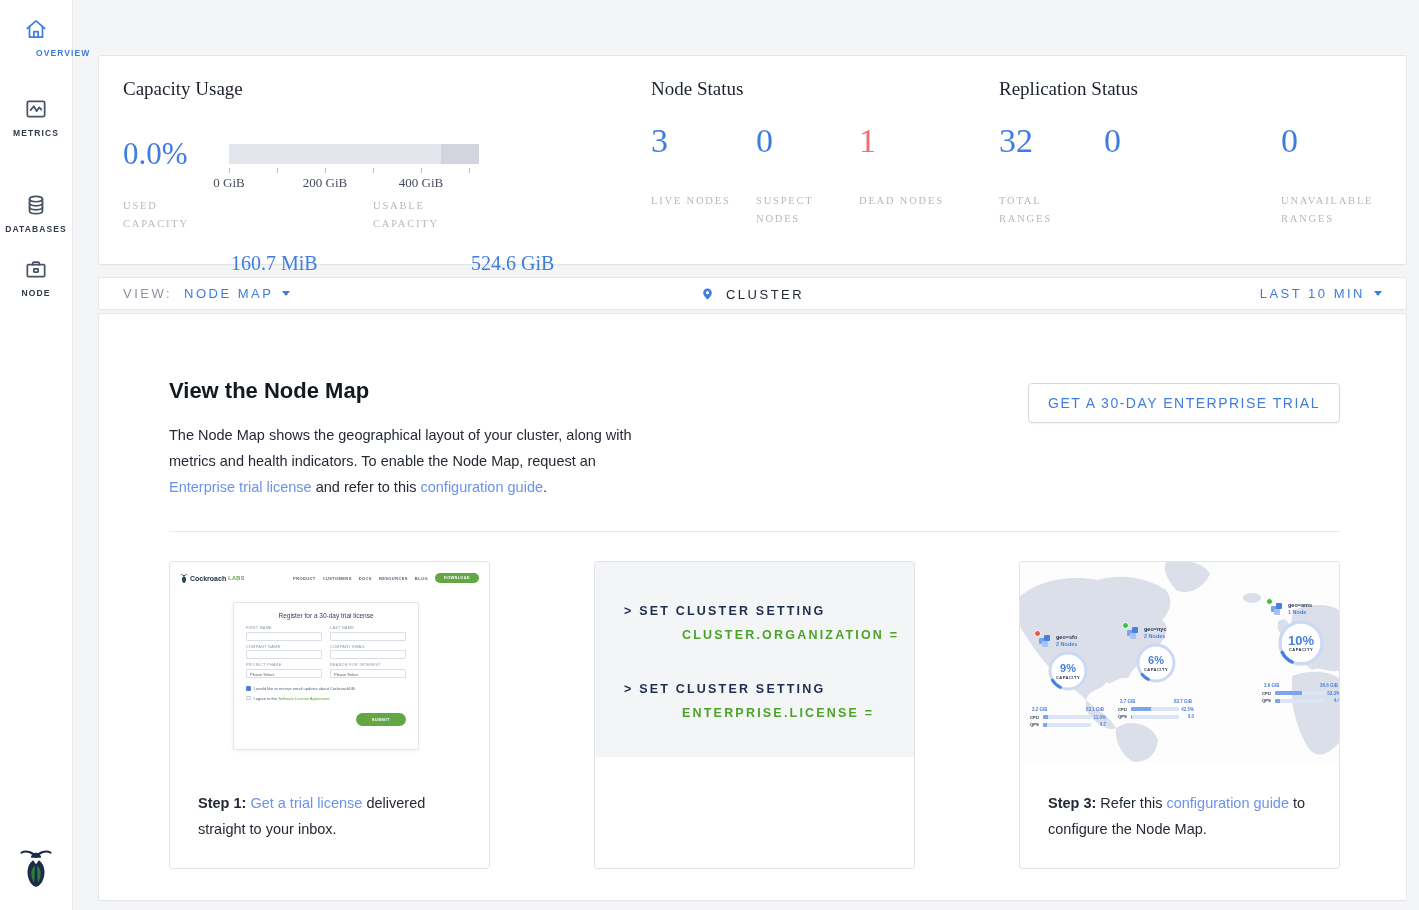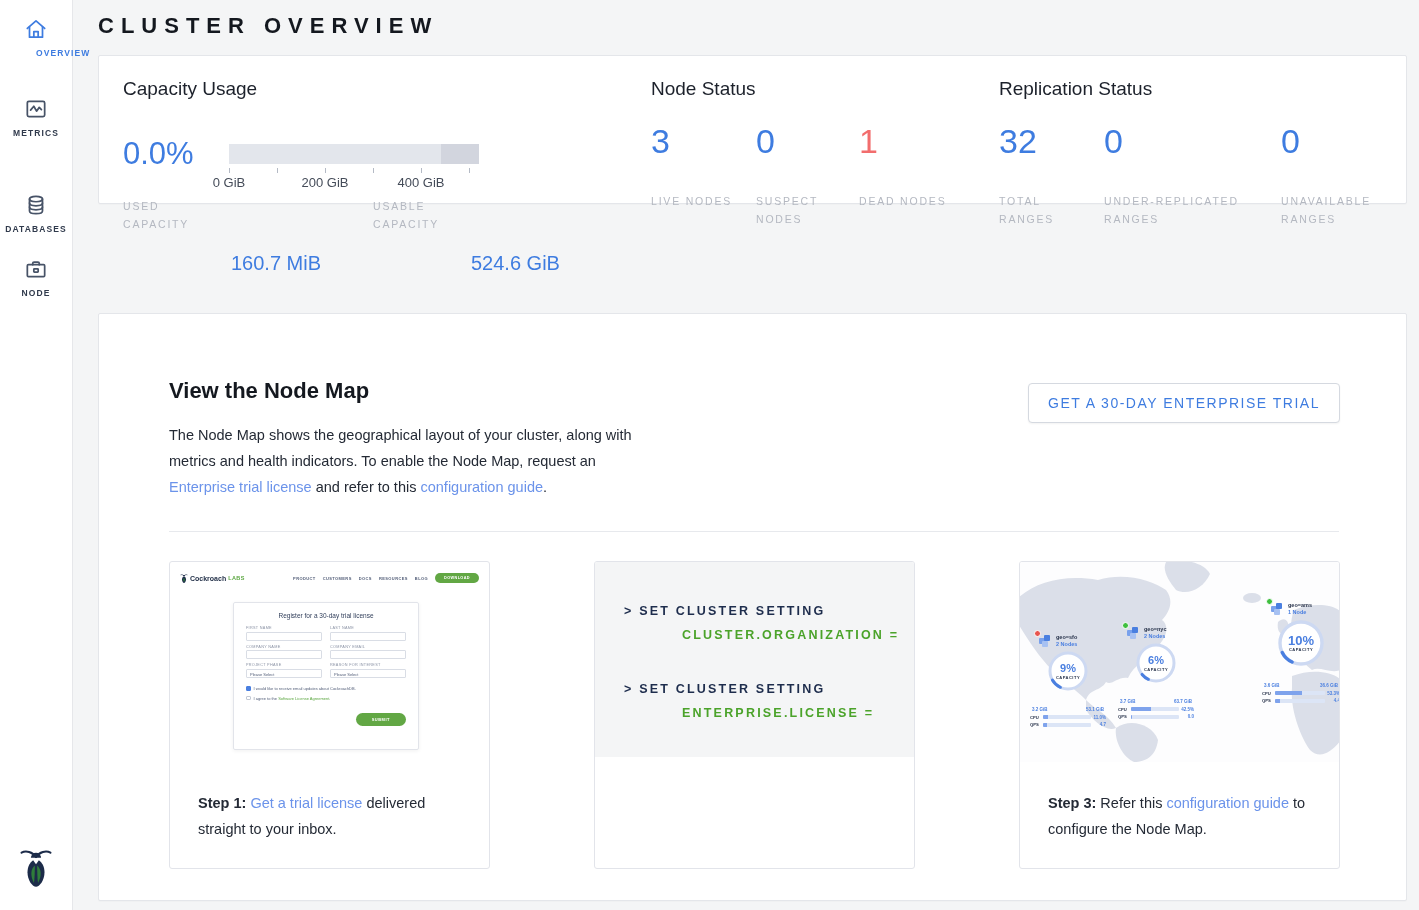--- a/index.html
+++ b/index.html
@@ -14,21 +14,21 @@
   .nav-item.active { color:#3e7ce0; }
   .nav-item.active .lbl { color:#3e7ce0;padding-left:36px; }
   .side-logo { position:absolute; bottom:16px; left:0; width:100%; text-align:center; }
 
   
   .card { position:absolute; background:#fff; border:1px solid #e4e6ea; border-radius:2px; box-shadow:0 1px 1px rgba(0,0,0,.02); }
 
   .page-title { position:absolute; left:98px; top:13px; font-size:22px; font-weight:600; letter-spacing:7px; color:#14181f; }
 
   
-  .stats-card { left:98px; top:55px; width:1309px; height:149px; }
+  .stats-card { left:98px; top:55px; width:1309px; height:210px;font-family:Liberation Serif, serif; }
   .section-title { position:absolute; font-size:19px; font-weight:500; color:#1c212b; }
   .percent { position:absolute; font-size:31px; color:#3e7ce0; }
   .cap-bar { position:absolute; left:130px; top:88px; width:250px; height:20px; background:#e3e6ec; }
   .cap-bar .endseg { position:absolute; right:0; top:0; width:38px; height:20px; background:#d2d5de; }
   .tick { position:absolute; width:1px; height:5px; background:#b4bac5; top:112px; }
   .tick-label { position:absolute; top:119px; font-size:13px; color:#454c59; transform:translateX(-50%); white-space:nowrap; }
   .stat-label { position:absolute; font-size:10.5px; letter-spacing:1.8px; color:#b4b8c1; line-height:18px; }
   .cap-value { position:absolute; font-size:20px; color:#3e7ce0;margin-top:46px; }
   .stat-value { position:absolute; font-size:34px; color:#3e7ce0; }
   .stat-value.red { color:#f26d6d; }
@@ -147,21 +147,20 @@
         <path d="M20 11 C24 5 32 3 37 6" stroke="#1c2b49" stroke-width="2.4" fill="none" stroke-linecap="round"></path>
         <path d="M14 12 a6 6 0 0 1 12 0 z" fill="#1c2b49"></path>
         <path d="M20 13 C13 16 10 22 10 29 C10 39 16 46 20 46 C24 46 30 39 30 29 C30 22 27 16 20 13 z" fill="#1c2b49"></path>
         <path d="M15.2 12.8 L20 19.5 L24.8 12.8 z" fill="#ffffff"></path>
         <path d="M18.6 21 C13.8 25 13 33 17.6 41.5 C18.5 36 18.6 27 18.6 21 z" fill="#2f7d3a"></path>
         <path d="M21.4 21 C26.2 25 27 33 22.4 41.5 C21.5 36 21.4 27 21.4 21 z" fill="#2f7d3a"></path>
       </svg>
     </div>
   </aside>
 
-  <div class="page-title">CLUSTER OVERVIEW</div>
 
   <section class="card stats-card">
 
     <div class="section-title" style="left:24px;top:22px">Capacity Usage</div>
     <div class="percent" style="left:24px;top:80px">0.0%</div>
     <div class="cap-bar">
         <span class="endseg"></span>
       </div>
     <span class="tick" style="left:130px"></span>
     <span class="tick" style="left:178px"></span>
@@ -183,24 +182,41 @@
     <div class="stat-value red" style="left:760px;top:66px">1</div>
     <div class="stat-label" style="left:552px;top:136px;width:90px">LIVE NODES</div>
     <div class="stat-label" style="left:657px;top:136px;width:90px">SUSPECT NODES</div>
     <div class="stat-label" style="left:760px;top:136px;width:90px">DEAD NODES</div>
 
     <div class="section-title" style="left:900px;top:22px">Replication Status</div>
     <div class="stat-value" style="left:900px;top:66px">32</div>
     <div class="stat-value" style="left:1005px;top:66px">0</div>
     <div class="stat-value" style="left:1182px;top:66px">0</div>
     <div class="stat-label" style="left:900px;top:136px;width:90px">TOTAL RANGES</div>
-    <div class="stat-label" style="left:1005px;top:136px;width:170px">UNDER-REPLICATED RANGES</div>
     <div class="stat-label" style="left:1182px;top:136px;width:110px">UNAVAILABLE RANGES</div>
   </section>
 
+  <section class="card view-bar">
+    <div class="vb-left">
+      <span class="vb-label">VIEW:</span>
+      <span class="vb-value">NODE MAP</span>
+      <span class="caret"></span>
+    </div>
+    <div class="vb-center">
+      <svg width="13" height="16" viewBox="0 0 24 24">
+        <path d="M12 2 C7.6 2 4 5.6 4 10 c0 5.4 8 12 8 12 s8-6.6 8-12 C20 5.6 16.4 2 12 2 z" fill="#3e7ce0"></path>
+        <circle cx="12" cy="9.5" r="3" fill="#fff"></circle>
+      </svg>
+      <span>CLUSTER</span>
+    </div>
+    <div class="vb-right">
+      <span class="vb-value">LAST 10 MIN</span>
+      <span class="caret"></span>
+    </div>
+  </section>
 
   <section class="card main-card">
     <h2 class="promo-title">View the Node Map</h2>
     <p class="promo-text"><span>The Node Map shows the geographical layout of your cluster, along with metrics and health indicators. To enable the Node Map, request an </span><a class="link">Enterprise trial license</a><span> and refer to this </span><a class="link">configuration guide</a><span>.</span></p>
     <button class="trial-btn">GET A 30-DAY ENTERPRISE TRIAL</button>
     <div class="divider"></div>
 
     <div class="step-card" style="left:70px">
       <div>
         <div class="ms-header">

